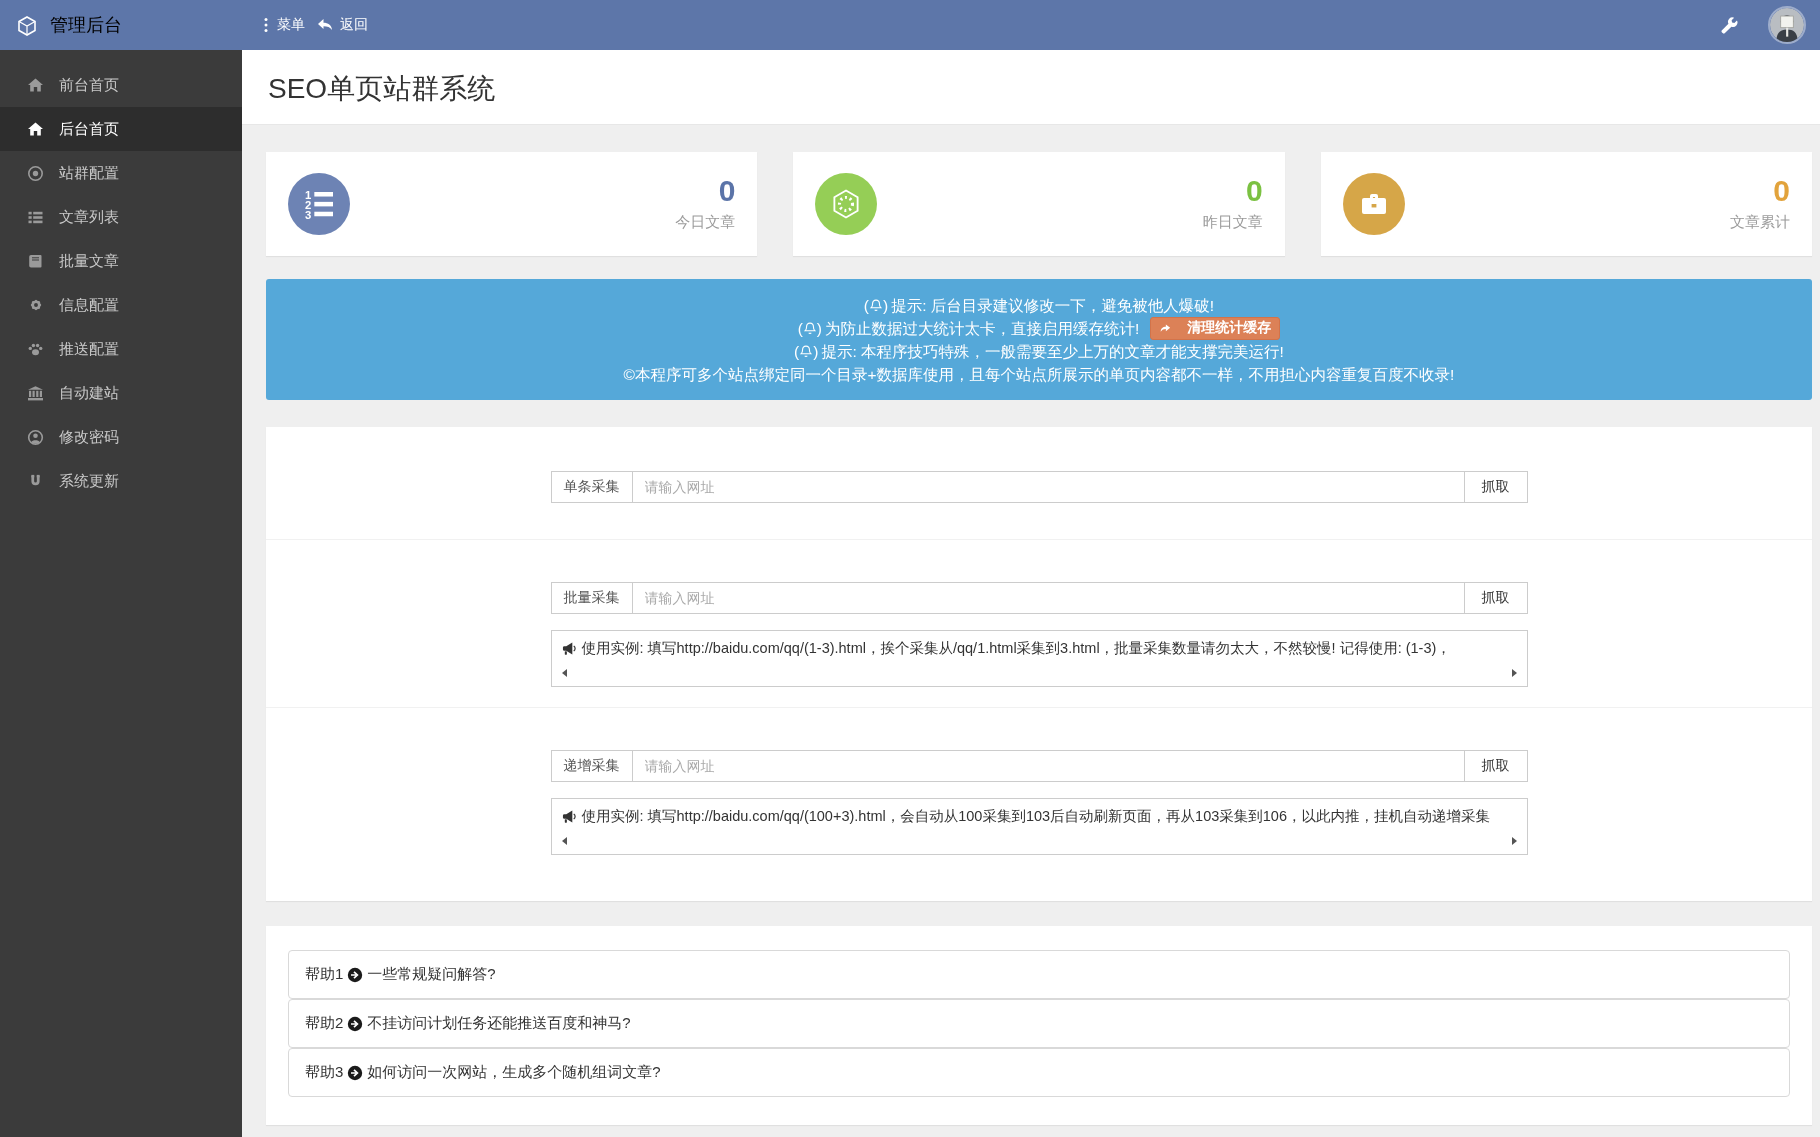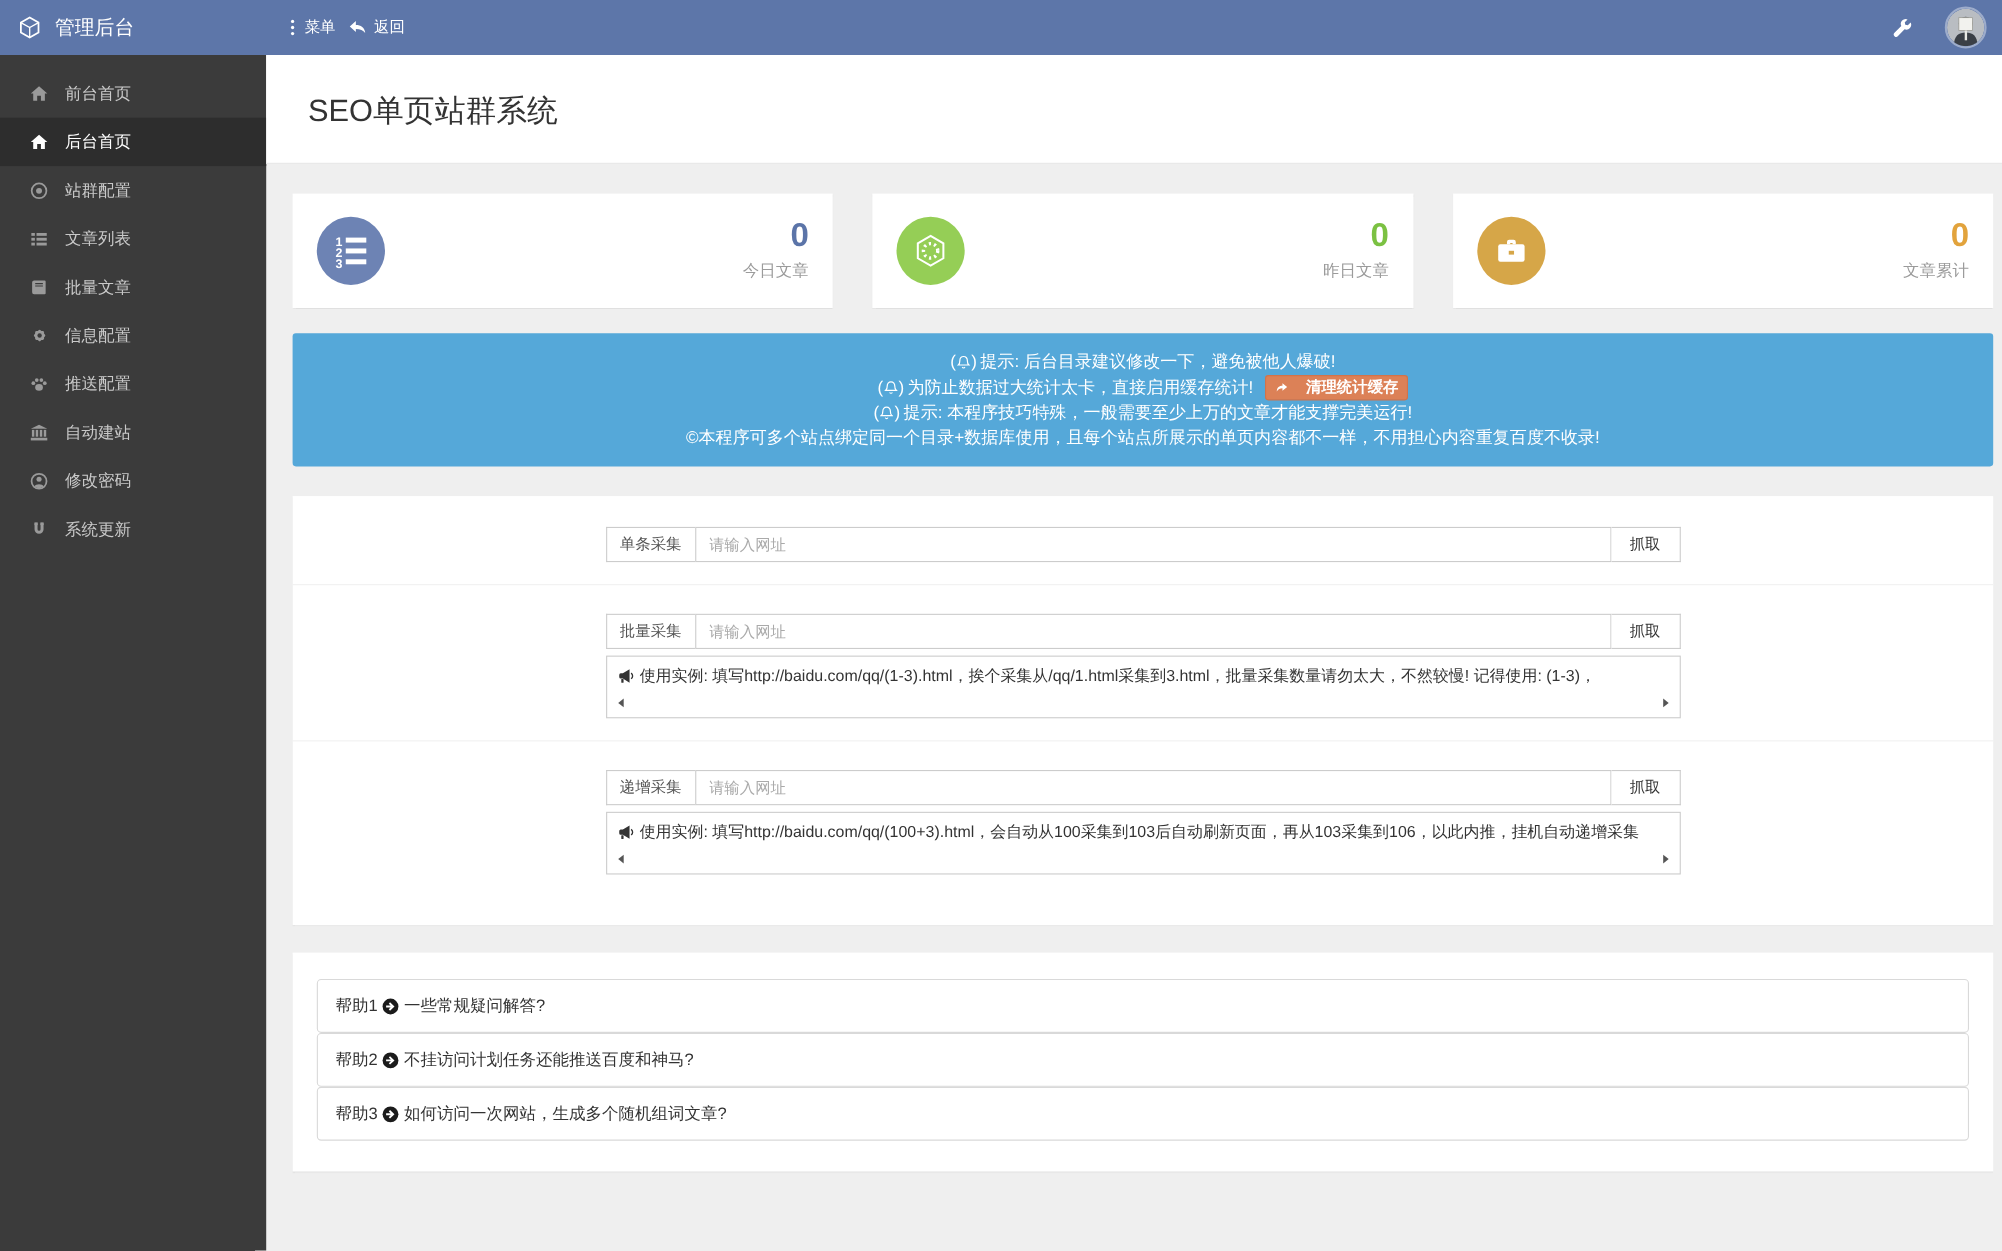--- a/index.html
+++ b/index.html
@@ -3,35 +3,35 @@
 <meta charset="utf-8">
 <style>
   * { box-sizing: border-box; }
   html,body { margin:0; padding:0; }
   body {
     width:1820px; height:1137px; overflow:hidden; position:relative;
     background:#efefef; font-family:"Liberation Sans","DejaVu Sans",sans-serif; color:#333;
   }
   
   .topbar { height:50px; background:#5d76a9; display:flex; align-items:center; }
-  .brand { width:242px; flex-shrink:0; display:flex; align-items:center; gap:12px; padding-left:16px; color:#ffffff; font-size:18px; }
+  .brand { width:242px; flex-shrink:0; display:flex; align-items:flex-end; gap:12px; padding-left:16px; color:#000000; font-size:18px; }
   .topnav { display:flex; align-items:center; gap:12px; padding-left:20px; }
   .nav-link { display:flex; align-items:center; gap:7px; color:#fff; font-size:14px; cursor:pointer; }
   .top-right { margin-left:auto; display:flex; align-items:center; gap:30px; padding-right:14px; }
   .avatar { width:38px; height:38px; border-radius:50%; overflow:hidden; border:2px solid rgba(255,255,255,.4); cursor:pointer; line-height:0; }
   
   .layout { display:flex; height:1087px; }
   .sidebar { width:242px; flex-shrink:0; background:#3b3b3b; padding-top:13px; }
   .side-item { height:44px; display:flex; align-items:center; gap:15px; padding-left:27px; color:#c9c9c9; font-size:15px; cursor:pointer; }
   .side-item .icn { width:17px; height:17px; color:#9a9a9a; display:flex; align-items:center; justify-content:center; }
   .side-item.active { background:#2d2d2d; color:#fff; }
   .side-item.active .icn { color:#fff; }
   .content { flex:1; min-width:0; }
   .page-header { background:#fff; padding:20px 26px 16px; border-bottom:1px solid #e7e7e7; }
-  .page-title { font-size:28px; font-weight:400; color:#333; margin:12px; }
+  .page-title { font-size:28px; font-weight:400; color:#333; margin:0; }
   .content-inner { padding:27px 8px 0 24px; }
   
   .cards { display:flex; gap:36px; }
   .card { flex:1; background:#fff; height:104px; display:flex; align-items:center; padding:0 22px; box-shadow:0 1px 1px rgba(0,0,0,.06); }
   .card-icon { width:62px; height:62px; border-radius:50%; display:flex; align-items:center; justify-content:center; }
   .bg-blue { background:#6d83b4; } .bg-green { background:#95ce56; } .bg-gold { background:#d6a648; }
   .card-right { margin-left:auto; text-align:right; }
   .card-num { font-size:30px; font-weight:bold; line-height:1; }
   .t-blue { color:#5b74a8; } .t-green { color:#7bc142; } .t-gold { color:#e2a33c; }
   .card-label { font-size:15px; color:#9b9b9b; margin-top:7px;margin-left:23px; }
@@ -41,21 +41,21 @@
   .bell-wrap { display:inline-flex; align-items:center; gap:1px; }
   .clear-cache-btn { display:inline-flex; align-items:center; gap:16px; background:#dc8157; border:1px solid #d2734a; border-radius:3px; padding:1px 8px 2px; font-size:14px; color:#fff; margin-left:8px; cursor:pointer; font-family:inherit;font-weight:bold; }
   
   .panel { background:#fff; box-shadow:0 1px 1px rgba(0,0,0,.06); }
   .collect-panel { margin-top:27px; }
   .panel-heading { display:flex; align-items:center; gap:9px; padding:15px 20px; font-size:15px; color:#333; border-bottom:1px solid #f4f4f4; }
   .panel-body { padding:14px 0 26px; }
   .form-section { padding:14px 0 20px; }
   .form-section.bordered { border-bottom:1px solid #f1f1f1; }
   .form-section.pad-top { padding-top:26px; }
-  .input-group { width:977px; margin:0 auto; display:flex; }
+  .input-group { width:977px; margin:16px auto; display:flex; }
   .ig-addon { border:1px solid #ccc; border-right:0; background:#fff; padding:6px 12px; font-size:14px; color:#555; display:flex; align-items:center; white-space:nowrap; }
   .ig-input { flex:1; min-width:0; border:1px solid #ccc; padding:6px 12px; font-size:14px; color:#555; outline:none; border-radius:0; background:#fff; font-family:inherit; }
   .ig-input::placeholder { color:#aaa; }
   .ig-btn { border:1px solid #ccc; border-left:0; background:#fff; padding:6px 17px; font-size:14px; color:#333; cursor:pointer; white-space:nowrap; font-family:inherit; }
   .hint-box { width:977px; margin:6px auto 0; border:1px solid #ccc; padding:8px 10px 6px; font-size:14.5px; color:#333; }
   .hint-text { white-space:nowrap; overflow:hidden; display:flex; align-items:center; gap:5px; }
   .hscroll { display:flex; align-items:center; height:15px; margin-top:7px; }
   .arr { width:0; height:0; border-top:4px solid transparent; border-bottom:4px solid transparent; cursor:pointer; }
   .arr.left { border-right:5px solid #555; }
   .arr.right { border-left:5px solid #555; }

